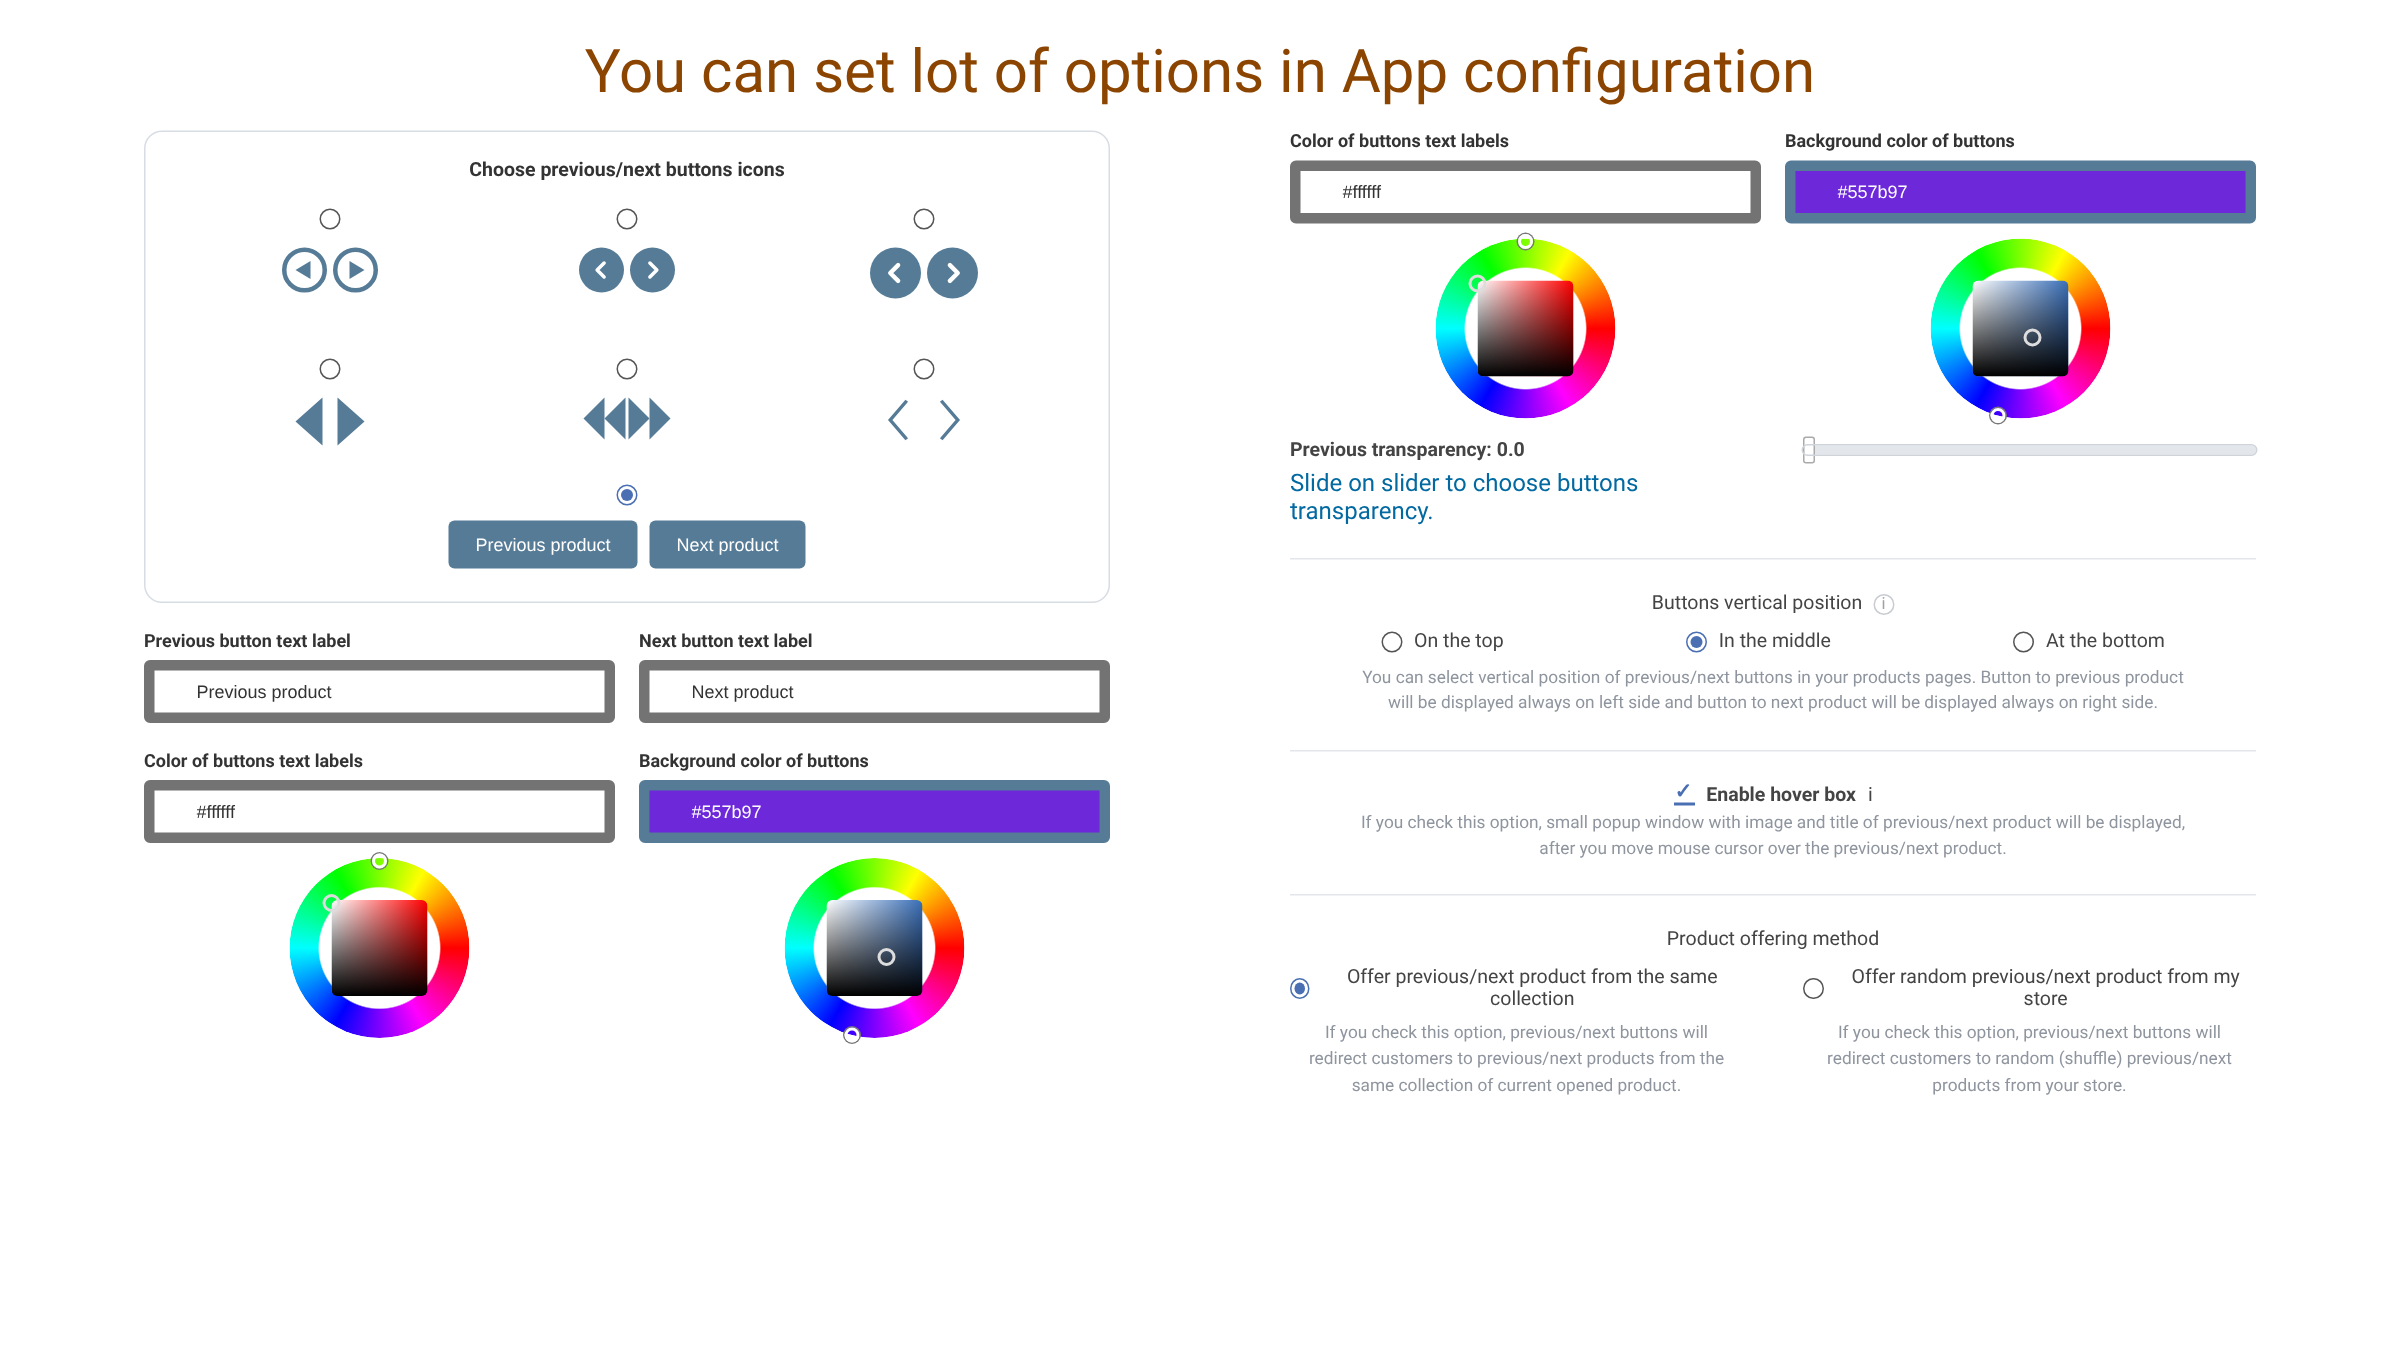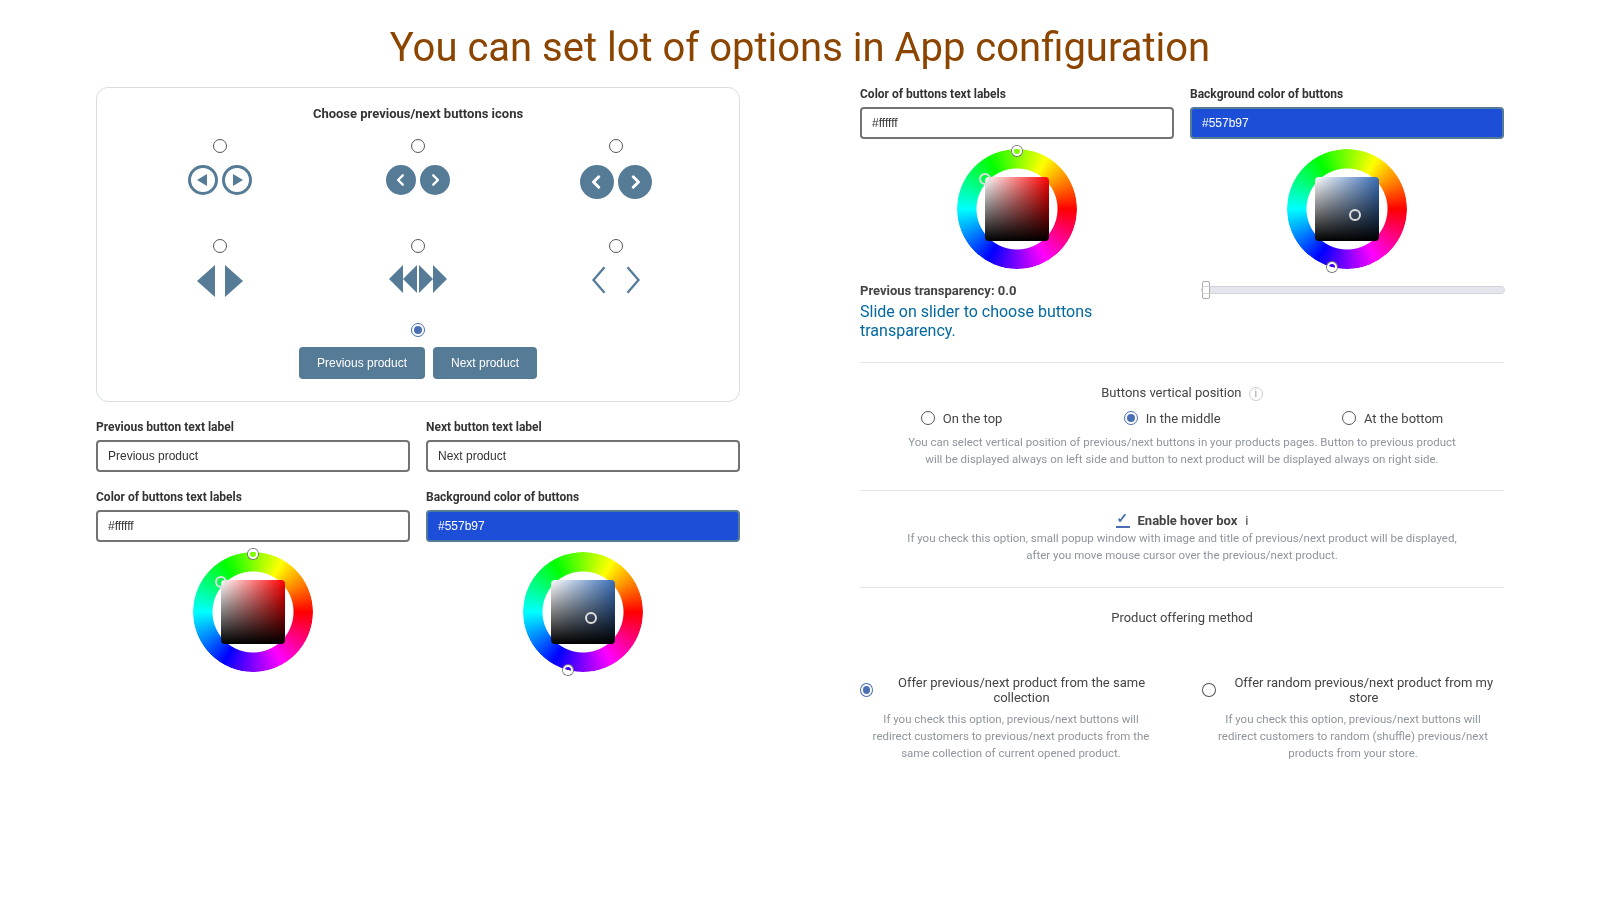--- a/index.html
+++ b/index.html
@@ -38,22 +38,22 @@
 
   .i-anglechev svg { width: 22px; height: 30px; }
 
   .btn-preview-row { display: flex; flex-direction: column; align-items: center; gap: 10px; }
   .btn-preview-pair { display: flex; gap: 8px; }
   .btn-preview { background: #557b97; color: #fff; border: none; border-radius: 4px; padding: 9px 18px; font-size: 12px; cursor: pointer; }
 
   .field-row { display: flex; gap: 16px; margin-top: 18px; }
   .field { flex: 1; }
   .field-label { font-size: 12px; font-weight: 700; color: #333; margin-bottom: 6px; display: block; }
-  .text-input { width: 100%; border: 2px solid #737373; border-radius: 4px; padding: 7px 10px; font-size: 12px; background: #fff; color: #333; }
-  .text-input.dark { background: #1d4ed8; color: #fff; border-color: #557b97; }
+  .text-input { width: 100%; border: 7px solid #737373; border-radius: 4px; padding: 7px 28px; font-size: 12px; background: #fff; color: #333; }
+  .text-input.dark { background: #6d28d9; color: #fff; border-color: #557b97; }
 
   .picker-row { display: flex; gap: 16px; margin-top: 10px; }
   .picker-cell { flex: 1; display: flex; justify-content: center; }
 
   
   .colorwheel { position: relative; width: 120px; height: 120px; }
   .hue-ring { position: absolute; inset: 0; border-radius: 50%; background: conic-gradient(from 90deg, red, magenta, blue, cyan, lime, yellow, red); -webkit-mask: radial-gradient(circle, transparent 40px, #000 41px); mask: radial-gradient(circle, transparent 40px, #000 41px); }
   .sv-box { position: absolute; left: 28px; top: 28px; width: 64px; height: 64px; border-radius: 4px; background: linear-gradient(to top, #000, transparent), linear-gradient(to right, #fff, red); }
   .sv-box.blue { background: linear-gradient(to top, #000, transparent), linear-gradient(to right, #fff, #3a6fb8); }
   .hue-handle { position: absolute; width: 10px; height: 10px; border: 2px solid #fff; border-radius: 50%; box-shadow: 0 0 0 1px #777; }
@@ -73,21 +73,21 @@
   .radio-row { display: flex; justify-content: space-around; margin: 6px 0 8px; }
   .radio-item { display: flex; align-items: center; gap: 8px; font-size: 13px; color: #444; }
   .desc { font-size: 11.5px; color: #8f959e; text-align: center; line-height: 1.5; max-width: 560px; margin: 0 auto; }
 
   .check-row { display: flex; align-items: center; justify-content: center; gap: 8px; font-size: 13px; font-weight: 700; color: #444; margin-bottom: 2px; }
   .checkbox { appearance: none; width: 14px; height: 14px; position: relative; cursor: pointer; }
   .checkbox::before { content: ""; position: absolute; left: 0; bottom: 0; right: 0; height: 2px; background: #4a6fb3; }
   .checkbox:checked::after { content: "✓"; position: absolute; left: 1px; top: -4px; font-size: 14px; color: #4a6fb3; font-weight: 700; }
 
   .offer-row { display: flex; gap: 40px; margin-top: 10px; }
-  .offer-col { flex: 1; text-align: center; margin-top: 40px; }
+  .offer-col { flex: 1; text-align: center; }
   .offer-head { display: flex; align-items: center; justify-content: center; gap: 8px; font-size: 13px; color: #444; margin-bottom: 6px; }
 </style>
 </head>
 <body>
 
 <h1 class="page-title">You can set lot of options in App configuration</h1>
 
 <div class="columns">
 
   <div class="col">

